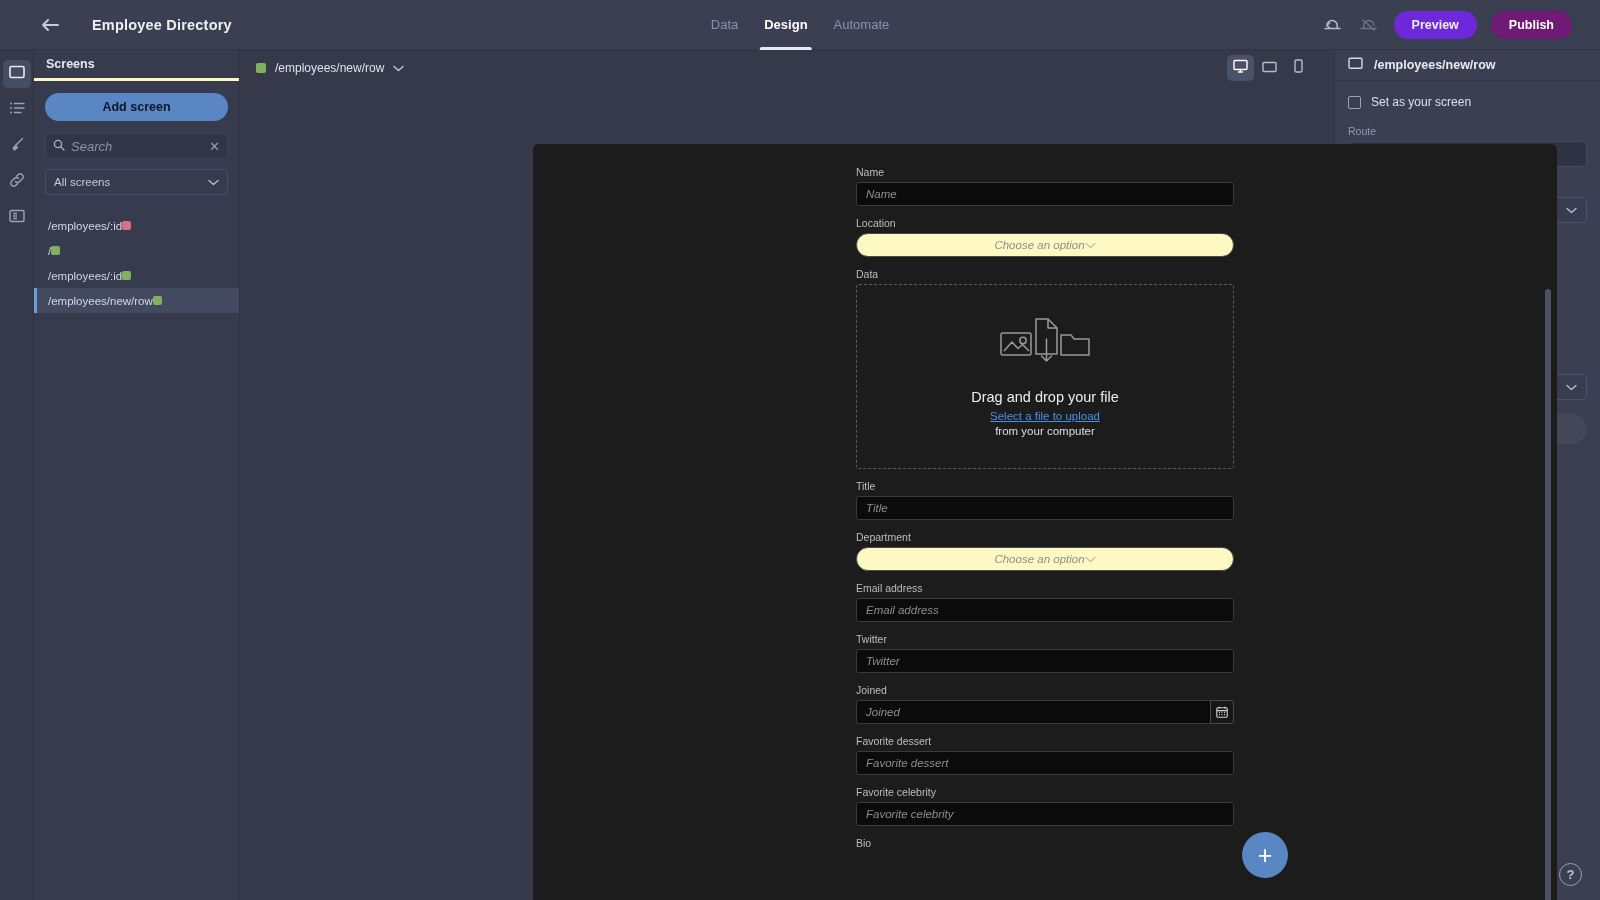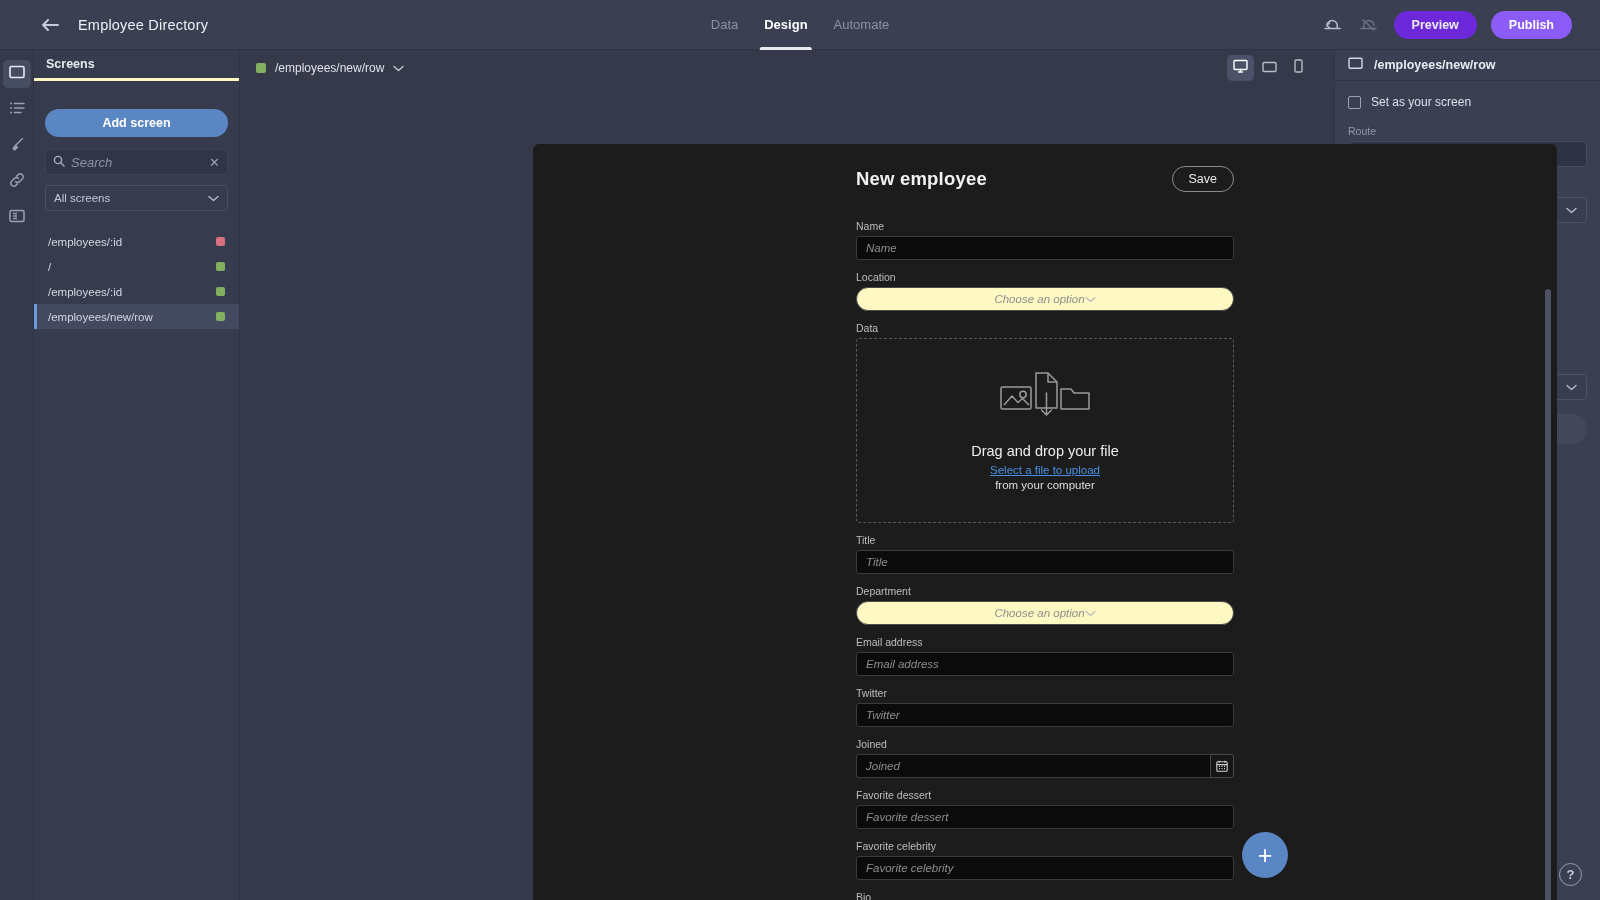--- a/index.html
+++ b/index.html
@@ -15,21 +15,21 @@
   
   .topbar {
     height: 50px; min-height: 50px;
     background: #3a3f52;
     display: flex; align-items: center;
     position: relative;
     border-bottom: 1px solid #2f3342;
   }
   .topbar-left { display: flex; align-items: center; padding-left: 40px; gap: 18px; width: 420px; }
   .back-arrow { width: 20px; height: 20px; color: #c7ccd9; display: flex; align-items: center; justify-content: center; cursor: pointer; }
-  .app-title { font-size: 14.5px; font-weight: normal; color: #eef0f5; letter-spacing: .2px; }
+  .app-title { font-size: 14.5px; font-weight: bold; color: #eef0f5; letter-spacing: .2px; margin-left: 14px; }
 
   .topbar-center {
     position: absolute; left: 50%; transform: translateX(-50%);
     display: flex; align-items: center; gap: 26px; height: 50px;
   }
   .nav-tab {
     font-size: 13px; color: #8b92a6; cursor: pointer;
     height: 50px; display: flex; align-items: center; position: relative;
   }
   .nav-tab.active { color: #ffffff; font-weight: bold; }
@@ -42,21 +42,21 @@
     margin-left: auto; display: flex; align-items: center; gap: 14px; padding-right: 28px;
   }
   .icon-btn { width: 22px; height: 22px; color: #b9bfcd; display: flex; align-items: center; justify-content: center; cursor: pointer; }
   .icon-btn.disabled { color: #6d7485; }
   .pill-btn {
     height: 28px; padding: 0 18px; border-radius: 14px;
     display: flex; align-items: center; justify-content: center;
     font-size: 12.5px; font-weight: bold; cursor: pointer;
   }
   .pill-preview { background: #6d28d9; color: #eceef4; }
-  .pill-publish { background: #8b5cf6; color: #ffffff; }
+  .pill-publish { background: #701a75; color: #ffffff; }
 
   
   .body { flex: 1; display: flex; min-height: 0; }
 
   
   .rail {
     width: 34px; background: #35394a; display: flex; flex-direction: column;
     align-items: center; padding-top: 10px; gap: 8px;
     border-right: 1px solid #2f3342;
   }
@@ -72,38 +72,38 @@
     width: 206px; background: #363b4d; display: flex; flex-direction: column;
     border-right: 1px solid #2f3342;
   }
   .screens-head {
     height: 31px; display: flex; align-items: center; padding: 0 12px;
     font-size: 12.5px; font-weight: bold; color: #e6e9f0;
     border-bottom: 3px solid #fef9c3;
   }
   .screens-body { padding: 12px 11px 0 11px; }
   .add-screen {
-    height: 28px; width: 100%; border-radius: 14px; background: #5b86c4; color: #ffffff;
+    height: 28px; width: 100%; border-radius: 14px; background: #5b86c4; color: #0f172a;
     font-size: 12.5px; font-weight: bold;
-    display: flex; align-items: center; justify-content: center; cursor: pointer; margin-top: 16px;
+    display: flex; align-items: center; justify-content: center; cursor: pointer;
   }
   .search-box {
     margin-top: 12px; height: 26px; border-radius: 4px; background: #313546;
     border: 1px solid #3d4256; display: flex; align-items: center; padding: 0 7px; gap: 6px;
   }
   .search-box .ph { flex: 1; font-size: 13px; font-style: italic; color: #8d94a6; }
   .search-clear { color: #98a0b2; font-size: 13px; cursor: pointer; line-height: 1; }
   .filter-sel {
     margin-top: 10px; height: 26px; border-radius: 4px; background: #363b4d;
     border: 1px solid #4a5064; display: flex; align-items: center; padding: 0 8px;
     font-size: 11.5px; color: #c3c9d6; justify-content: space-between; cursor: pointer;
   }
   .screen-list { margin-top: 18px; }
   .screen-row {
-    height: 25px; display: flex; align-items: center; justify-content: space-between;
+    height: 25px; display: flex; align-items: center; 
     padding: 0 14px 0 11px; font-size: 11.5px; color: #d3d8e3; cursor: pointer;
     border-left: 3px solid transparent;
   }
   .screen-row.selected { background: #434a60; border-left-color: #6a9bdb; }
   .dot { width: 9px; height: 9px; border-radius: 2px; }
 
   
   .canvas-wrap { flex: 1; background: #35394a; display: flex; flex-direction: column; min-width: 0; position: relative; }
   .canvas-bar {
     height: 36px; display: flex; align-items: center; padding: 0 22px 0 16px;
@@ -393,24 +393,20 @@
               </svg>
             </span>
           </div>
         </div>
       </div>
 
       <div class="preview-frame">
         <div class="preview-scroll">
           <div class="form">
 
-            <div class="form-head">
-              <div class="form-title">New employee</div>
-              <div class="save-btn">Save</div>
-            </div>
 
             <div class="field">
               <div class="field-label">Name</div>
               <div class="input">Name</div>
             </div>
 
             <div class="field">
               <div class="field-label">Location</div>
               <div class="input select">
                 <span>Choose an option</span>

